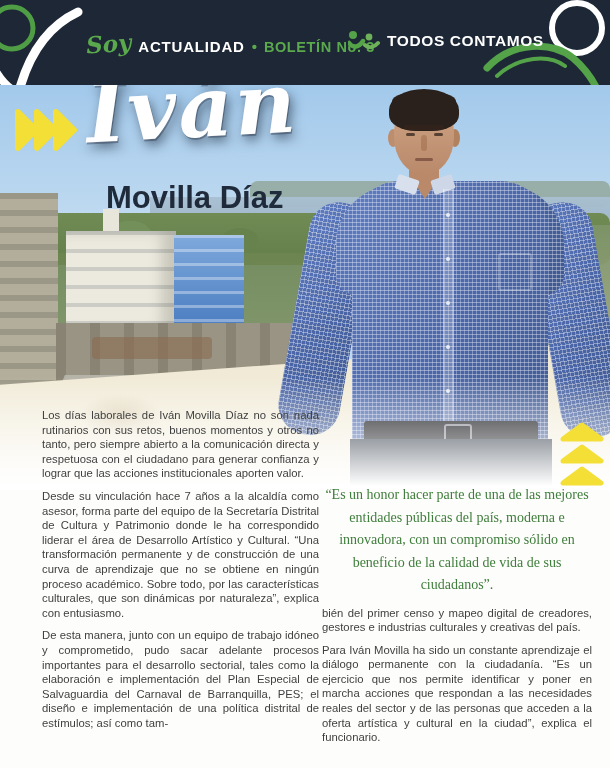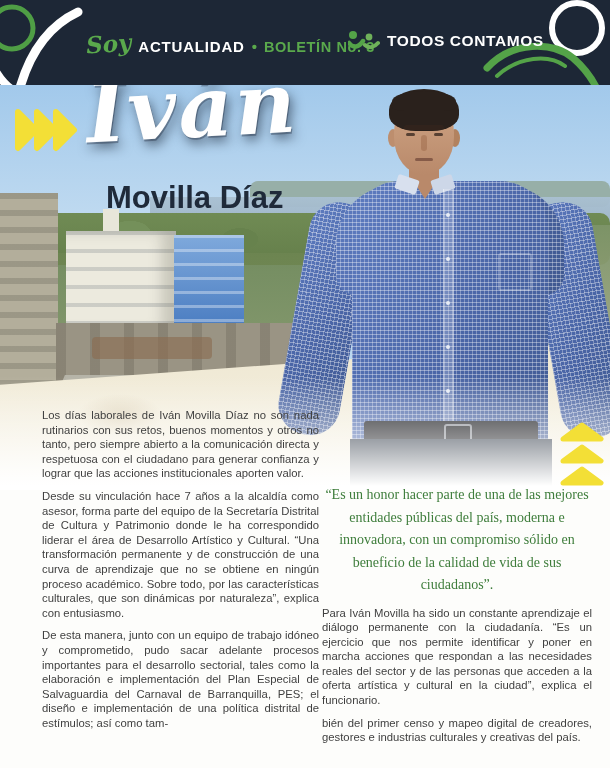--- a/index.html
+++ b/index.html
@@ -235,17 +235,17 @@
   </svg>
 
   <div class="col col-left">
     <p>Los días laborales de Iván Movilla Díaz no son nada rutinarios con sus retos, buenos momentos y otros no tanto, pero siempre abierto a la comunicación directa y respetuosa con el ciudadano para generar confianza y lograr que las acciones institucionales aporten valor.</p>
     <p>Desde su vinculación hace 7 años a la alcaldía como asesor, forma parte del equipo de la Secretaría Distrital de Cultura y Patrimonio donde le ha correspondido liderar el área de Desarrollo Artístico y Cultural. “Una transformación permanente y de construcción de una curva de aprendizaje que no se obtiene en ningún proceso académico. Sobre todo, por las características culturales, que son dinámicas por naturaleza”, explica con entusiasmo.</p>
     <p>De esta manera, junto con un equipo de trabajo idóneo y comprometido, pudo sacar adelante procesos importantes para el desarrollo sectorial, tales como la elaboración e implementación del Plan Especial de Salvaguardia del Carnaval de Barranquilla, PES; el diseño e implementación de una política distrital de estímulos; así como tam-</p>
   </div>
 
   <div class="col col-right">
     <blockquote class="quote">“Es un honor hacer parte de una de las mejores entidades públicas del país, moderna e innovadora, con un compromiso sólido en beneficio de la calidad de vida de sus ciudadanos”.</blockquote>
+    <p>bién del primer censo y mapeo digital de creadores, gestores e industrias culturales y creativas del país.</p>
     <p>Para Iván Movilla ha sido un constante aprendizaje el diálogo permanente con la ciudadanía. “Es un ejercicio que nos permite identificar y poner en marcha acciones que respondan a las necesidades reales del sector y de las personas que acceden a la oferta artística y cultural en la ciudad”, explica el funcionario.</p>
-    <p>bién del primer censo y mapeo digital de creadores, gestores e industrias culturales y creativas del país.</p>
   </div>
 
 </div>
 
 </body></html>

